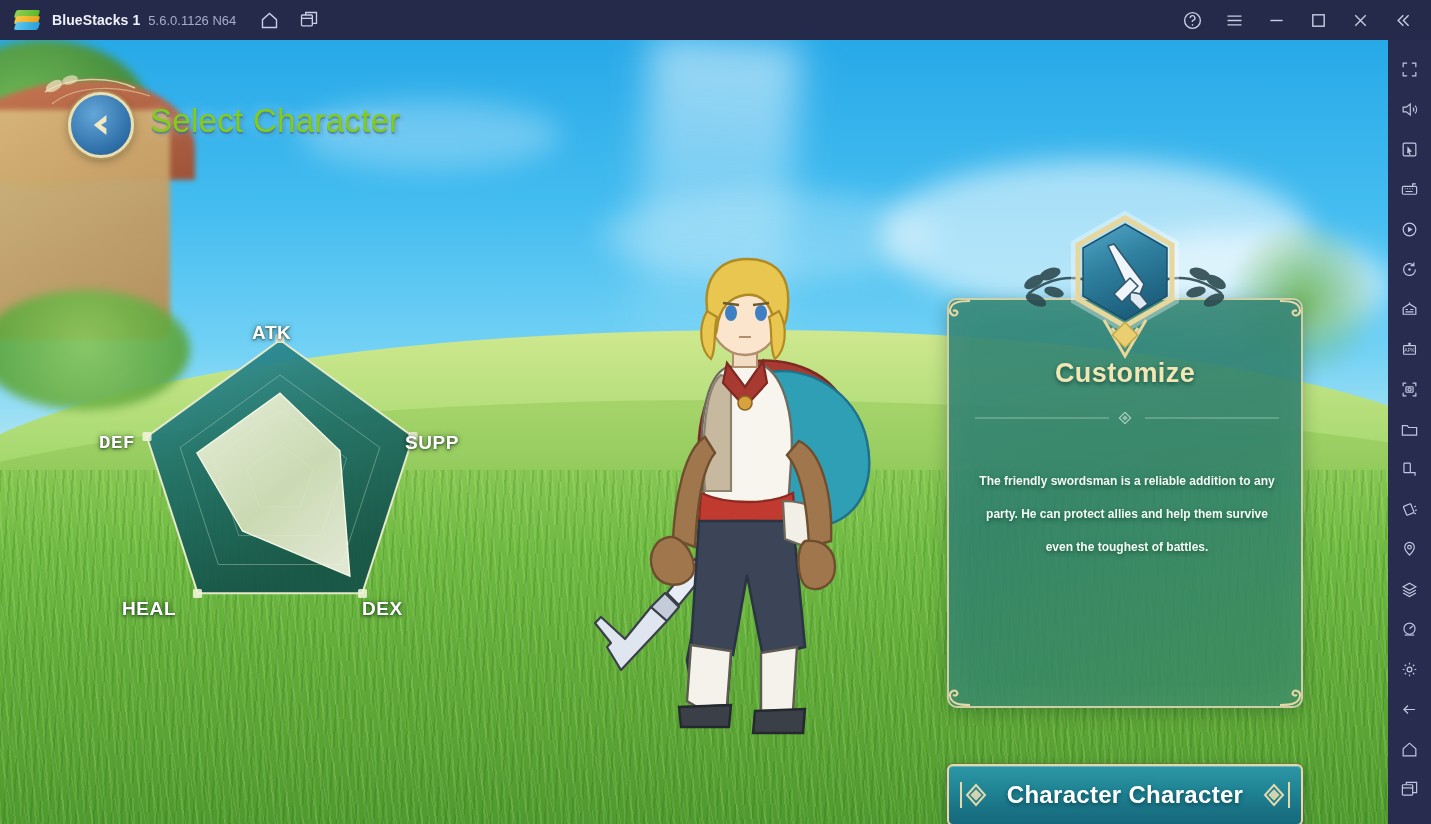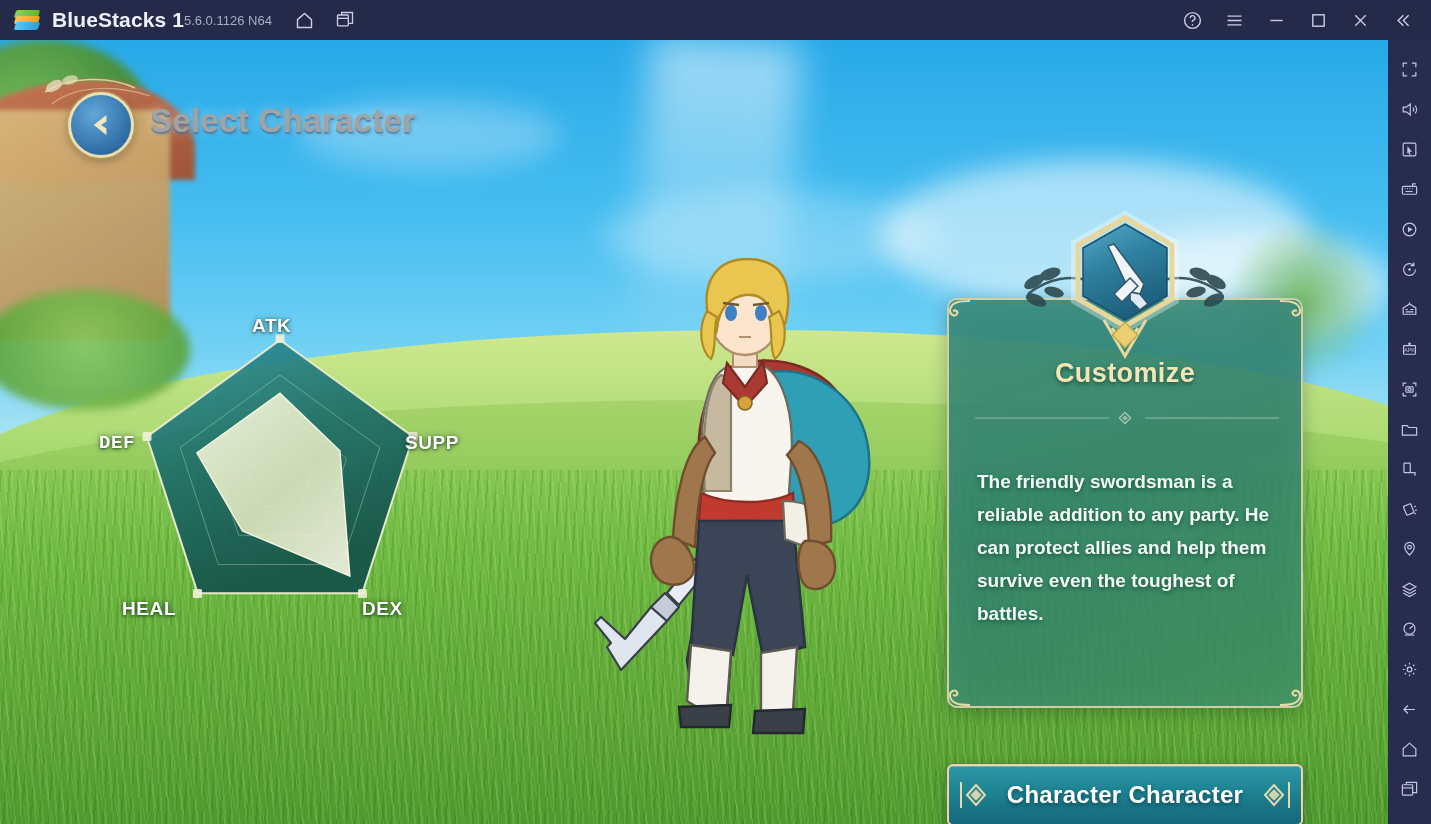--- a/index.html
+++ b/index.html
@@ -18,25 +18,25 @@
   }
   .bs-logo { margin-left: 14px; width: 26px; height: 26px; position: relative; }
   .bs-logo .l1, .bs-logo .l2, .bs-logo .l3 {
     position: absolute; left: 1px; width: 24px; height: 8px;
     border-radius: 2px; transform: skewX(-18deg);
   }
   .bs-logo .l1 { top: 3px;  background: linear-gradient(90deg,#8fd14f,#5cb82b); }
   .bs-logo .l2 { top: 9px;  background: linear-gradient(90deg,#f7c948,#e8a21c); }
   .bs-logo .l3 { top: 15px; background: linear-gradient(90deg,#5ec8f0,#2a9fd8); }
   .app-title {
-    margin-left: 12px; color: #eef1fb; font-size: 21px; font-weight: 700;
+    margin-left: 12px; color: #eef1fb; font-size: 14px; font-weight: 700;
     letter-spacing: .1px; white-space: nowrap;
   }
   .app-version {
-    margin-left: 0; color: #a6acc8; font-size: 13px; font-weight: 400;
+    margin-left: 8px; color: #a6acc8; font-size: 13px; font-weight: 400;
     white-space: nowrap;
   }
   .tb-icons-left { display: flex; align-items: center; margin-left: 22px; gap: 18px; }
   .tb-spacer { flex: 1; }
   .tb-icons-right { display: flex; align-items: center; gap: 20px; margin-right: 18px; }
   .tbi {
     width: 22px; height: 22px; display: flex; align-items: center;
     justify-content: center; cursor: pointer;
   }
   .tbi svg { stroke: #c9cee6; fill: none; stroke-width: 1.6; }
@@ -143,35 +143,35 @@
     border-radius: 50%;
     background: radial-gradient(circle at 38% 32%, #63a6d8, #2f6fa8 68%, #22567f 100%);
     border: 3px solid #e9dfb4;
     box-shadow: 0 0 0 2px rgba(180,160,95,.55), 0 3px 10px rgba(0,0,0,.3);
     display: flex; align-items: center; justify-content: center; cursor: pointer;
     z-index: 12;
   }
   .back-btn svg { display: block; }
   .page-title {
     position: absolute; left: 150px; top: 62px; z-index: 12;
-    font-size: 33px; font-weight: 700; color: #a3a3a3; letter-spacing: .3px;
+    font-size: 33px; font-weight: 400; color: #84cc16; letter-spacing: .3px;
     text-shadow: 0 2px 0 rgba(60,110,150,.55), 0 0 12px rgba(255,255,255,.5),
                  2px 2px 4px rgba(30,80,120,.45);
   }
 
   
   .radar { position: absolute; left: 100px; top: 270px; width: 360px; height: 330px; z-index: 10; }
   .radar svg { display: block; overflow: visible; }
   .radar-label {
     position: absolute; color: #ffffff; font-size: 19px; font-weight: 700;
     letter-spacing: .6px;
     text-shadow: 0 1px 3px rgba(20,60,30,.85), 0 0 6px rgba(0,0,0,.4);
     white-space: nowrap;
   }
-  .lbl-atk  { left: 152px; top: 5px; }
+  .lbl-atk  { left: 152px; top: 12px; }
   .lbl-supp { left: 305px; top: 122px; text-align: right; }
   .lbl-dex  { left: 262px; top: 288px; }
   .lbl-heal { left: 22px;  top: 288px; }
   .lbl-def  { left: -1px;  top: 122px; font-family: Liberation Mono, monospace; }
 
   
   .character { position: absolute; left: 555px; top: 215px; width: 350px; height: 520px; z-index: 9; }
   .character svg { display: block; }
 
   
@@ -196,22 +196,22 @@
   .pc-br { right: -3px; bottom: -3px; transform: scale(-1,-1); }
   .class-name {
     position: absolute; left: 0; top: 58px; width: 100%; text-align: center;
     font-size: 27px; font-weight: 700; color: #f1e6b4; letter-spacing: .4px;
     text-shadow: 0 2px 4px rgba(0,45,35,.6);
   }
   .divider {
     position: absolute; left: 26px; top: 112px; width: 304px; height: 12px;
   }
   .class-desc {
-    position: absolute; left: 28px; top: 165px; width: 300px; text-align: left;
-    font-size: 19px; line-height: 33px; font-weight: 700; color: #f2fbf5;
+    position: absolute; left: 28px; top: 165px; width: 300px; text-align: center;
+    font-size: 12px; line-height: 33px; font-weight: 700; color: #f2fbf5;
     text-shadow: 0 2px 4px rgba(0,45,35,.55);
   }
 
   
   .cust-btn {
     position: absolute; left: 947px; top: 724px; width: 356px; height: 62px;
     border-radius: 6px;
     background: linear-gradient(180deg,#2d97a5 0%,#1f8494 42%,#1a7486 72%,#16697c 100%);
     border: 2px solid #e5d9ab;
     box-shadow: 0 0 0 1px rgba(120,100,55,.45), 0 4px 12px rgba(0,40,50,.38),

